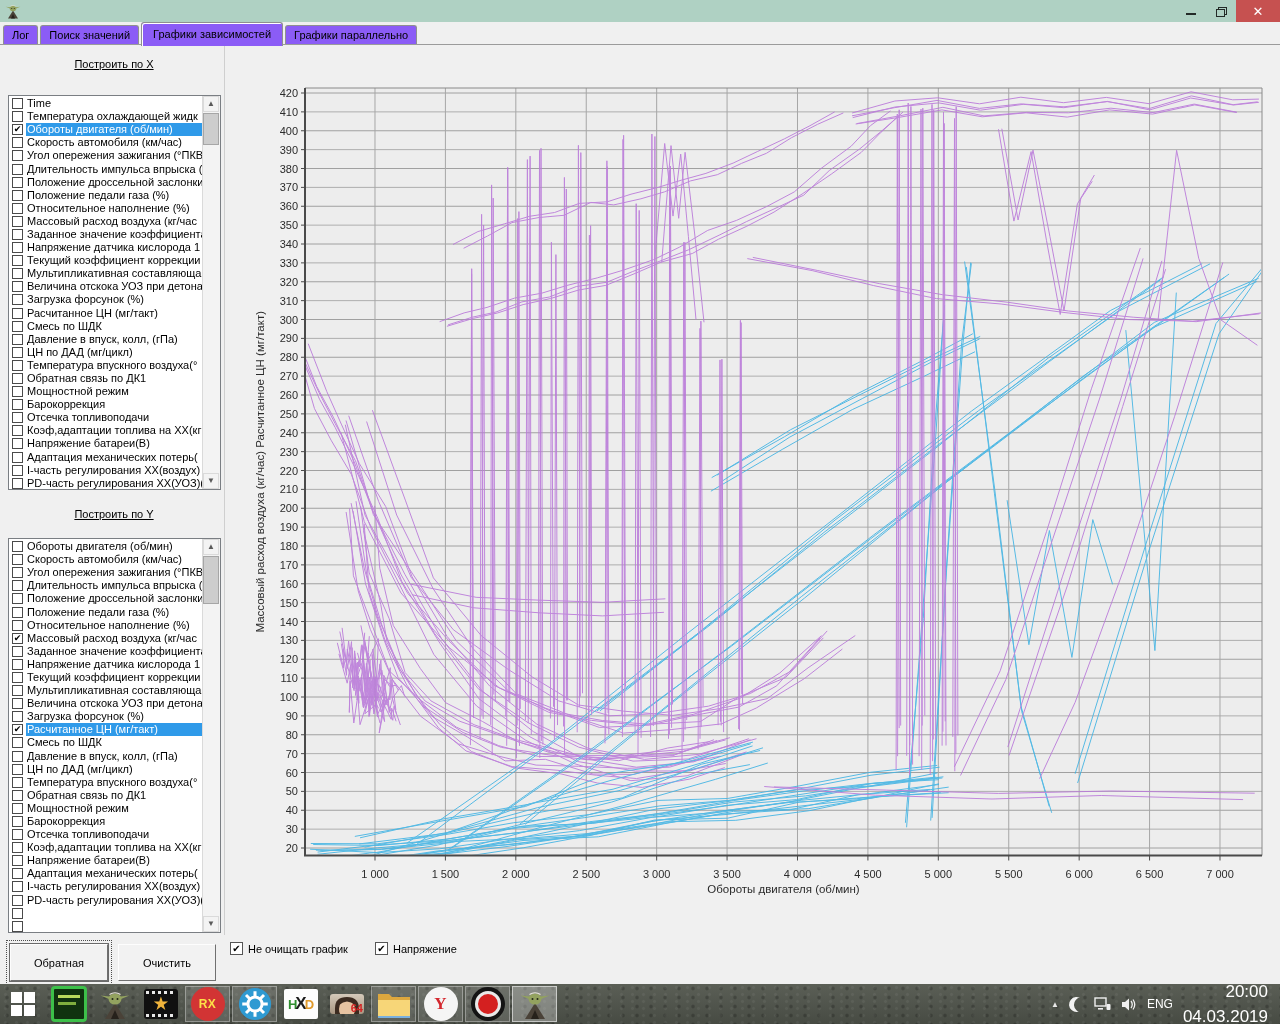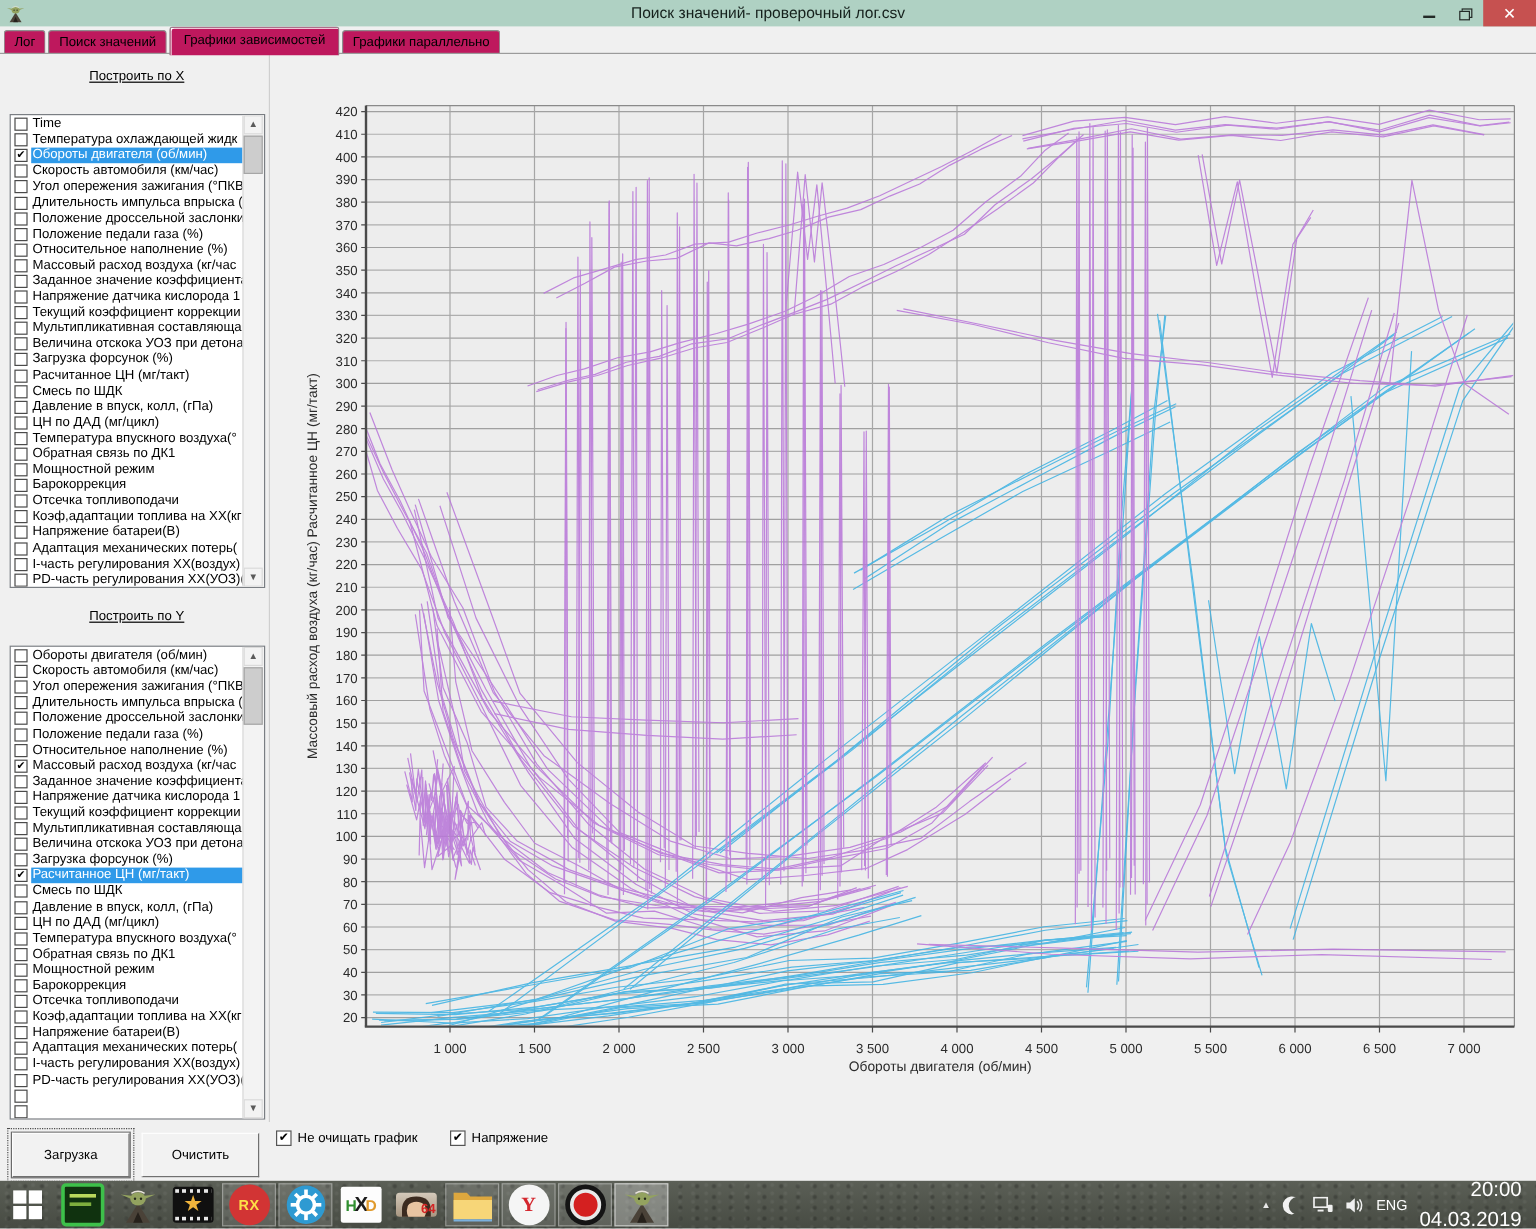--- a/index.html
+++ b/index.html
@@ -15,21 +15,21 @@
   .wbtn .minbar{width:10px;height:2px;background:#232a27;margin-top:6px;}
   .restore-glyph{position:relative;width:10px;height:9px;}
   .restore-glyph i{position:absolute;border:1px solid #232a27;background:transparent;display:block;}
   .restore-glyph i:first-child{left:2px;top:0;width:7px;height:6px;}
   .restore-glyph i:last-child{left:0;top:2px;width:7px;height:6px;background:#afd1c3;}
   .wbtn.close{width:44px;background:#c65150;color:#fff;font-size:13px;}
   
   #tabbar{position:absolute;left:0;top:22px;width:1280px;height:23px;display:flex;align-items:flex-end;padding-left:3px;box-sizing:border-box;}
   #tabbar::after{content:'';position:absolute;left:0;right:0;bottom:0;height:1px;background:#9b9b9b;}
   .tab{position:relative;border:1px solid #8f8f8f;border-bottom:none;border-radius:3px 3px 0 0;
-    background:#be185d;font-size:11px;color:#000;padding:3px 8px 4px;margin-right:2px;white-space:nowrap;}
+    background:#8b5cf6;font-size:11px;color:#000;padding:3px 8px 4px;margin-right:2px;white-space:nowrap;}
   .tab.selected{z-index:3;margin-bottom:-1px;padding:5px 11px 6px;box-shadow:inset 1px 1px 0 #ffffff;}
   
   .panel-label{position:absolute;left:8px;width:212px;text-align:center;font-size:11px;color:#000;text-decoration:underline;}
   #vdivider{position:absolute;left:224px;top:46px;width:1px;height:889px;background:#cfcfcf;}
   .listbox{position:absolute;left:8px;width:211px;background:#fff;border:1px solid #7a7e83;box-sizing:content-box;overflow:hidden;}
   .rows{position:absolute;left:0;top:1px;right:1px;}
   .lrow{display:flex;align-items:center;height:13.1px;font-size:11px;}
   .cb{flex:none;width:9px;height:9px;border:1px solid #4a4a4a;background:#fff;margin:0 3px 0 3px;
     font-size:9px;line-height:9px;text-align:center;color:#000;}
   .lbl{flex:1;white-space:nowrap;overflow:hidden;color:#000;padding:0 1px;height:13px;line-height:13px;}
@@ -98,21 +98,20 @@
     <span id="app-icon"><svg width="16" height="16" viewBox="0 0 32 32">
           <path d="M6 31 L16 15 L26 31 Z" fill="#4a4238"></path>
           <path d="M12 31 L16 22 L20 31 Z" fill="#26211b"></path>
           <path d="M10 11 L1.5 7.5 L10.5 8.4 Z" fill="#93a25f"></path>
           <path d="M22 11 L30.5 7.5 L21.5 8.4 Z" fill="#93a25f"></path>
           <ellipse cx="16" cy="11" rx="6.5" ry="5.5" fill="#93a25f"></ellipse>
           <path d="M10.5 6.5 Q16 3 21.5 6.5" stroke="#e8e4da" fill="none" stroke-width="1.2"></path>
           <circle cx="13.5" cy="11" r="1" fill="#23281a"></circle>
           <circle cx="18.5" cy="11" r="1" fill="#23281a"></circle>
         </svg></span>
-    <div class="title">Поиск значений- проверочный лог.csv</div>
     <div id="winbtns">
       <div class="wbtn">
           <span class="minbar"></span>
         </div>
       <div class="wbtn">
           <span class="restore-glyph">
             <i></i>
             <i></i>
           </span>
         </div>
@@ -384,21 +383,21 @@
           <span class="lbl"></span>
         </div>
       </div>
     <div class="scrollbar">
       <div class="sb-btn sb-up">▲</div>
       <div class="sb-thumb" style="top:17px;height:48px;"></div>
       <div class="sb-btn sb-down">▼</div>
     </div>
   </div>
 
-  <div class="btn default" style="left:10px;top:944px;">Загрузка</div>
+  <div class="btn default" style="left:10px;top:944px;">Обратная</div>
   <div class="btn" style="left:118px;top:944px;">Очистить</div>
 
   <div class="opt" style="left:230px;top:942px;">
     <span class="cbx">✔</span>
     <span>Не очищать график</span>
   </div>
   <div class="opt" style="left:230px;top:986px;">
     <span class="cbx"></span>
     <span>Значение графиков</span>
   </div>

